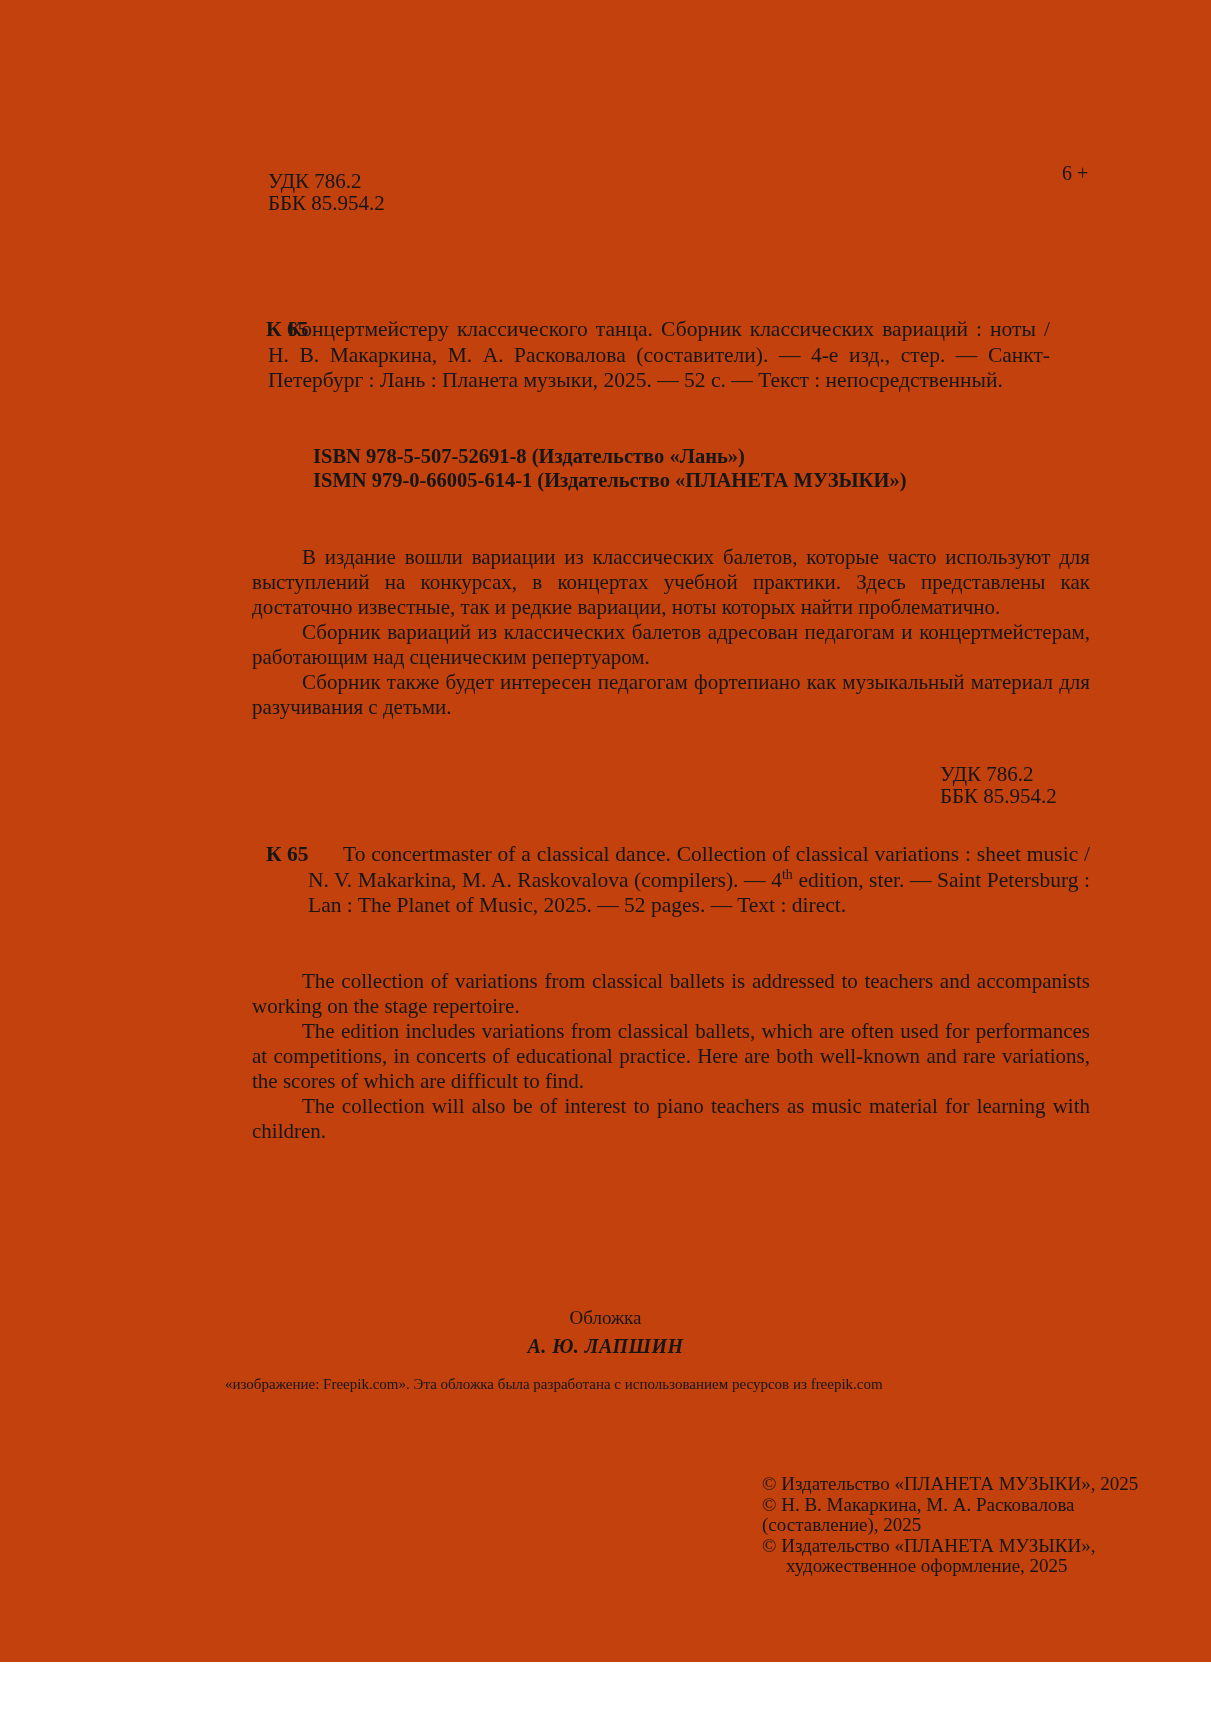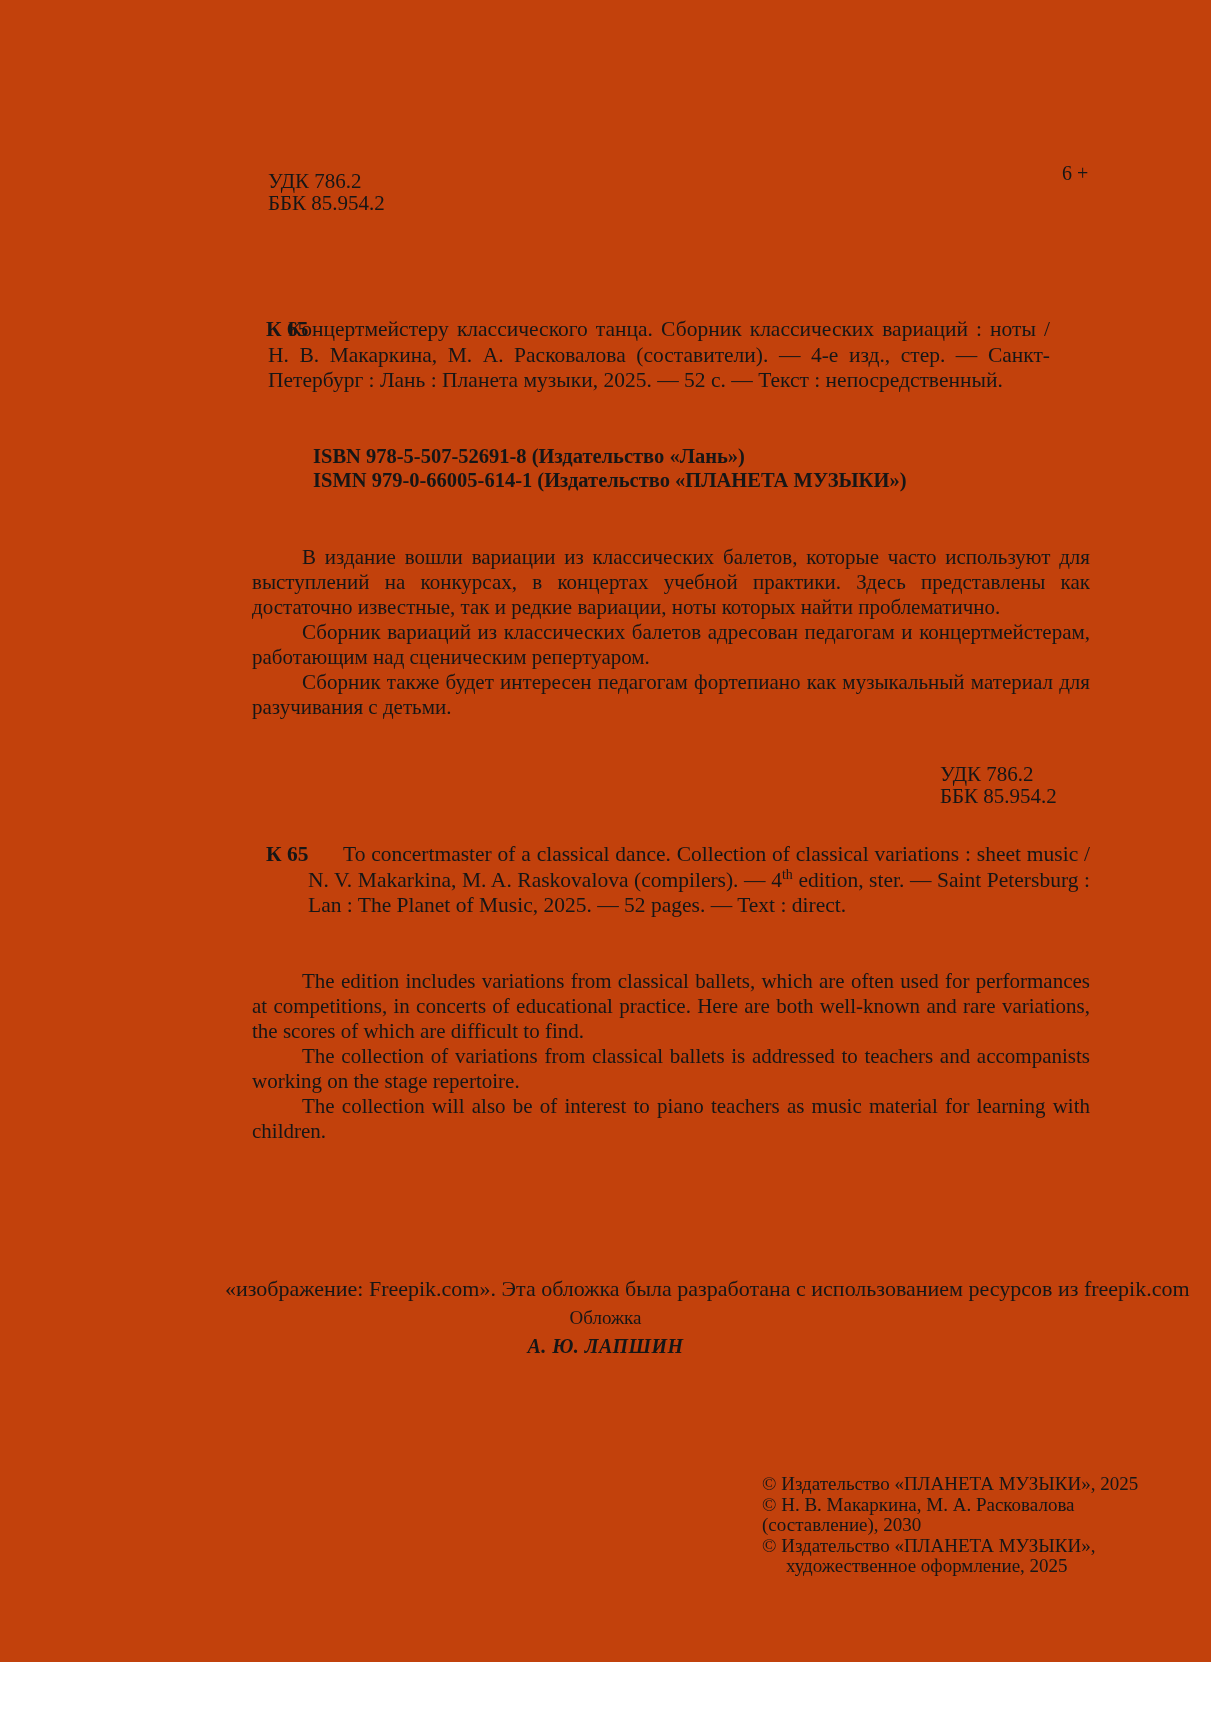--- a/index.html
+++ b/index.html
@@ -56,22 +56,22 @@
   .cover-credit {
     position: absolute; left: 0; top: 1307px; width: 1211px;
     text-align: center;
   }
   .cover-heading { font-size: 19px; }
   .cover-designer {
     margin-top: 6px; font-size: 20px;
     font-weight: bold; font-style: italic; letter-spacing: 0.5px;
   }
   .image-note {
-    position: absolute; left: 225px; top: 1276px;
-    font-size: 22px; white-space: nowrap;
+    position: absolute; left: 225px; top: 1376px;
+    font-size: 15px; white-space: nowrap;
   }
   .copyright-block {
     position: absolute; left: 762px; top: 1474px;
     font-size: 19px; line-height: 20.5px; white-space: nowrap;
   }
   .copyright-indent { padding-left: 24px; }
 </style>
 </head>
 <body>
 
@@ -104,33 +104,33 @@
     <div>УДК 786.2</div>
     <div>ББК 85.954.2</div>
   </div>
 
   <div class="catalog catalog-en">
     <span class="catalog-label">К 65</span>
     <div class="catalog-text"><span>To concertmaster of a classical dance. Collection of classical variations : sheet music / N. V. Makarkina, M. A. Raskovalova (compilers). — 4</span><sup>th</sup><span> edition, ster. — Saint Petersburg : Lan : The Planet of Music, 2025. — 52 pages. — Text : direct.</span></div>
   </div>
 
   <div class="annotation annotation-en">
+    <p>The collection of variations from classical ballets is addressed to teachers and accompanists working on the stage repertoire.</p>
     <p>The edition includes variations from classical ballets, which are often used for performances at competitions, in concerts of educational practice. Here are both well-known and rare variations, the scores of which are difficult to find.</p>
-    <p>The collection of variations from classical ballets is addressed to teachers and accompanists working on the stage repertoire.</p>
     <p>The collection will also be of interest to piano teachers as music material for learning with children.</p>
   </div>
 
   <div class="cover-credit">
     <div class="cover-heading">Обложка</div>
     <div class="cover-designer">А. Ю. ЛАПШИН</div>
   </div>
 
   <div class="image-note">«изображение: Freepik.com». Эта обложка была разработана с использованием ресурсов из freepik.com</div>
 
   <div class="copyright-block">
     <div>© Издательство «ПЛАНЕТА МУЗЫКИ», 2025</div>
     <div>© Н. В. Макаркина, М. А. Расковалова</div>
-    <div>(составление), 2030</div>
+    <div>(составление), 2025</div>
     <div>© Издательство «ПЛАНЕТА МУЗЫКИ»,</div>
     <div class="copyright-indent">художественное оформление, 2025</div>
   </div>
 
 </div>
 
 </body></html>

